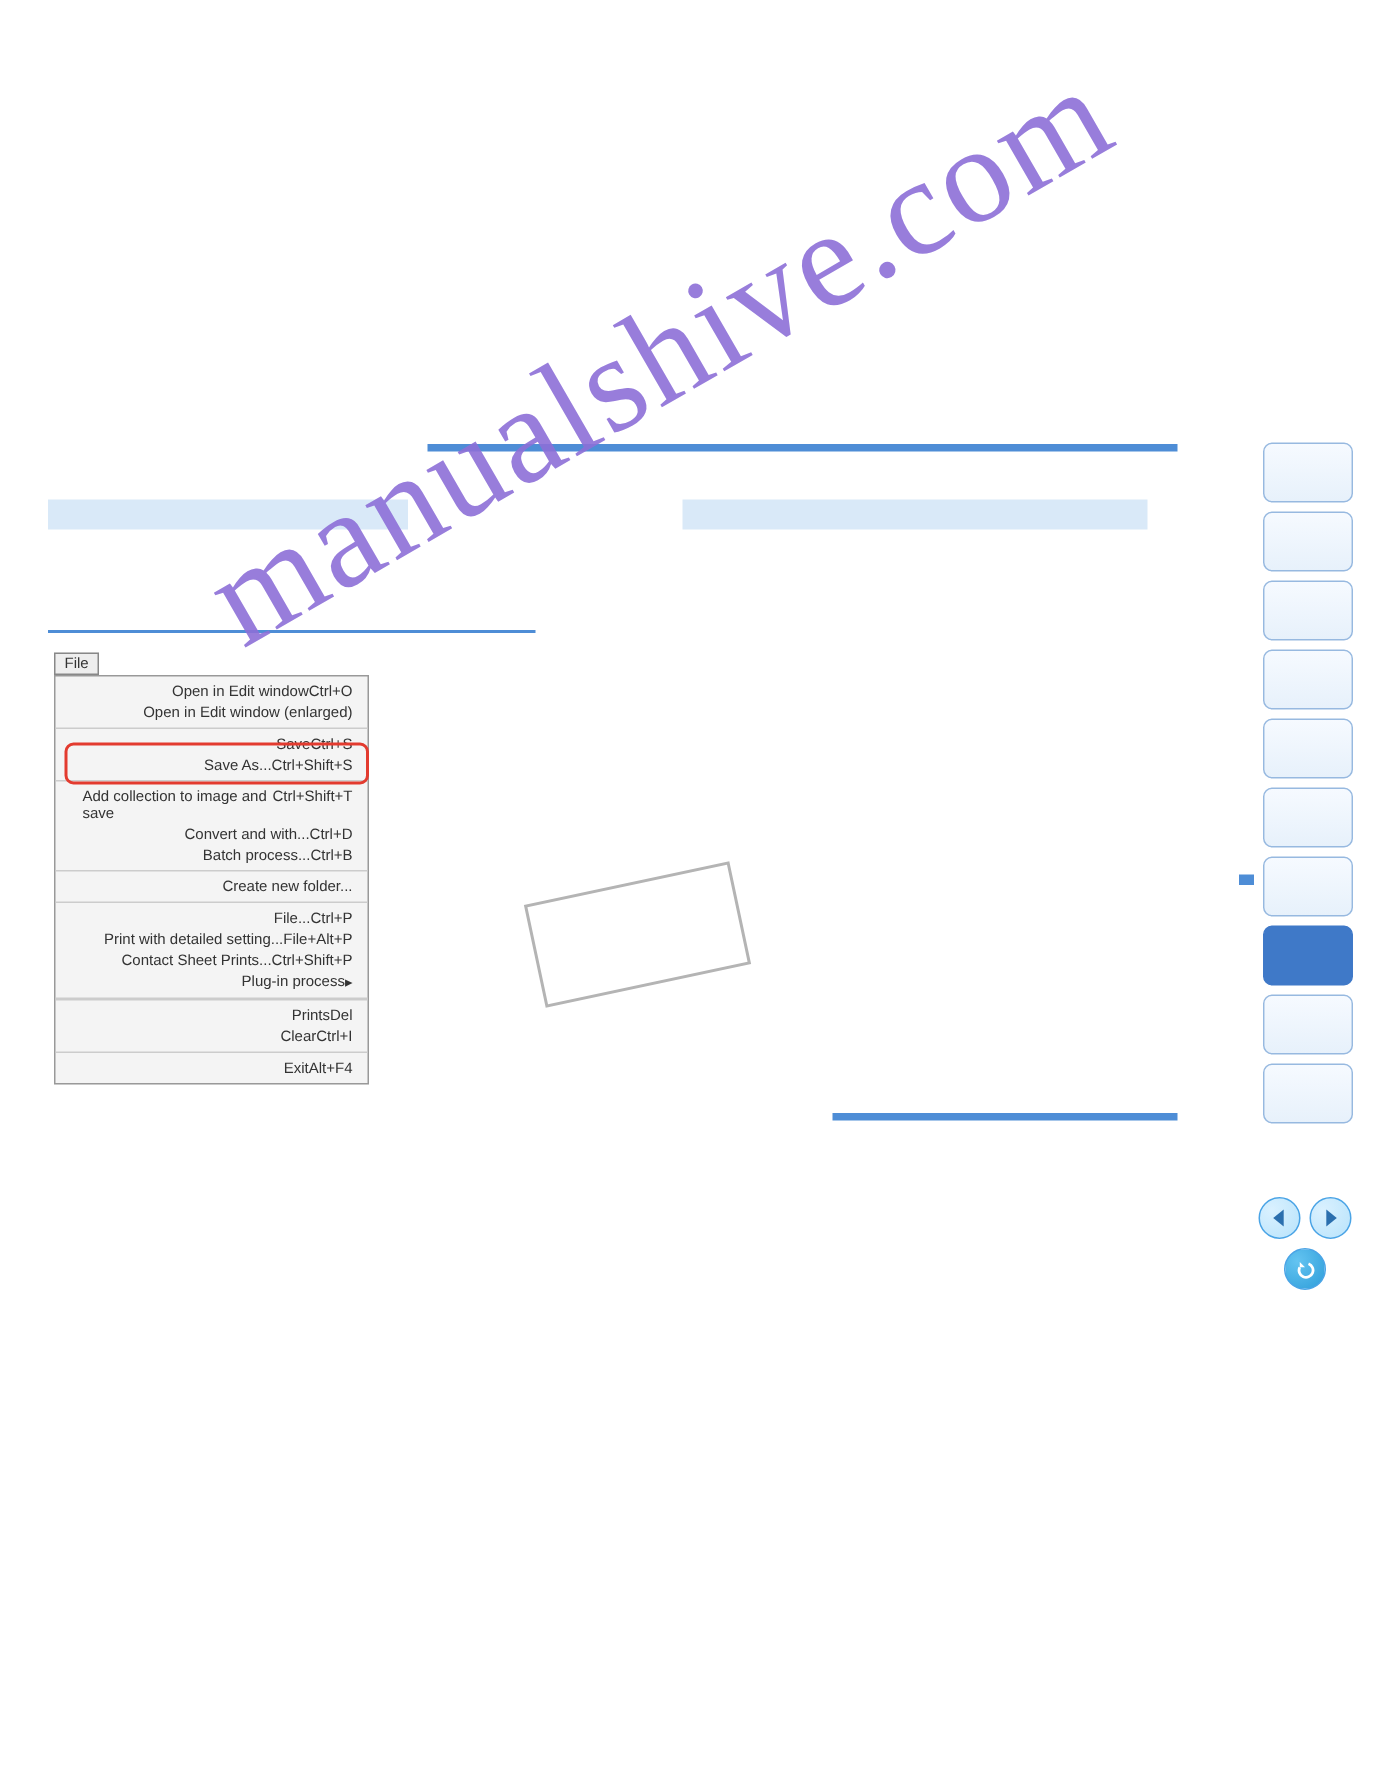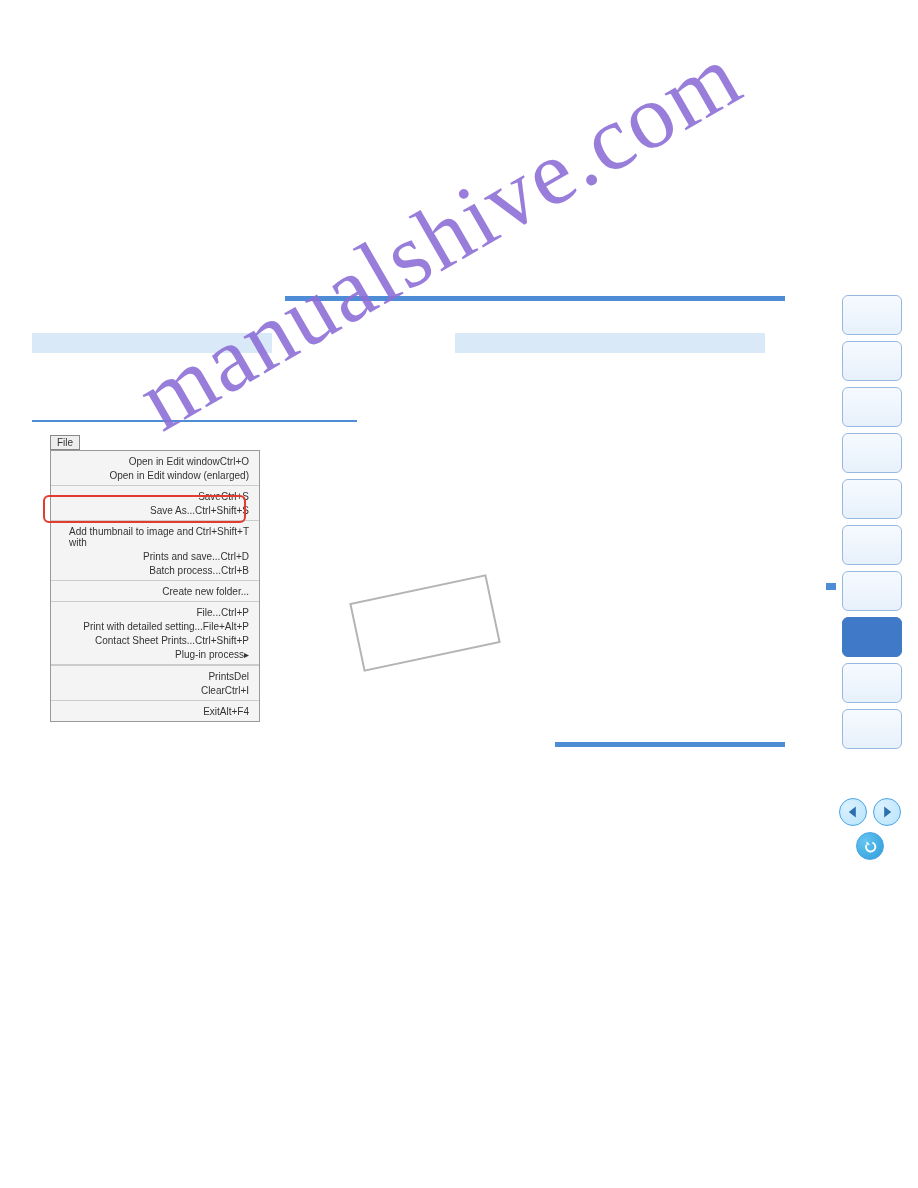--- a/index.html
+++ b/index.html
@@ -8,21 +8,21 @@
   .hr-blue { position: absolute; background: #4e8dd6; }
   .block-lightblue { position: absolute; background: #d9e9f8; }
   .sidebar { position: absolute; right: 16px; top: 295px; width: 60px; display: flex; flex-direction: column; gap: 6px; }
   .sidebar .tab { height: 40px; border: 1px solid #97b9e0; border-radius: 6px; background: linear-gradient(#f6faff,#e7f1fb); }
   .sidebar .tab.active { background: #3f79c8; border-color: #3f79c8; }
   .tick { position: absolute; right: 82px; top: 583px; width: 10px; height: 7px; background: #4e8dd6; }
   .nav { position: absolute; right: 16px; top: 798px; width: 64px; display: flex; flex-direction: column; align-items: center; gap: 6px; }
   .nav-row { display: flex; gap: 6px; }
   .nav-btn { width: 28px; height: 28px; border-radius: 50%; border: 1px solid #4aa4e6; background: radial-gradient(circle at 30% 30%, #daf1ff, #b8e3fb); display: flex; align-items: center; justify-content: center; cursor: pointer; }
   .nav-btn svg { width: 14px; height: 14px; }
-  .menu { position: absolute; left: 50px; top: 450px; width: 210px; background: #f4f4f4; border: 1px solid #999; font-size: 10px; color: #333; }
+  .menu { position: absolute; left: 36px; top: 450px; width: 210px; background: #f4f4f4; border: 1px solid #999; font-size: 10px; color: #333; }
   .menu .file-tab { position: absolute; top: -16px; left: -1px; border: 1px solid #888; background: #eee; padding: 1px 6px; font-size: 10px; }
   .menu-section { padding: 3px 0; }
   .menu-item { display: flex; justify-content: flex-end; padding: 1.5px 10px 1.5px 18px; }
   .menu-item.faded { color: #aaa; }
   .menu hr { border: none; border-top: 1px solid #ccc; margin: 0; }
   .highlight-box { position: absolute; border: 2px solid #e33b2f; border-radius: 6px; pointer-events: none; }
   .stamp { position: absolute; border: 2px solid #b4b4b4; width: 140px; height: 70px; transform: rotate(-12deg); }
 </style>
 </head>
 <body>
@@ -87,25 +87,25 @@
         <span>Ctrl+S</span>
       </div>
     <div class="menu-item">
         <span>Save As...</span>
         <span>Ctrl+Shift+S</span>
       </div>
   </div>
   <hr>
   <div class="menu-section">
     <div class="menu-item">
-        <span>Add thumbnail to image and with</span>
+        <span>Add collection to image and save</span>
         <span>Ctrl+Shift+T</span>
       </div>
     <div class="menu-item">
-        <span>Prints and save...</span>
+        <span>Convert and with...</span>
         <span>Ctrl+D</span>
       </div>
     <div class="menu-item">
         <span>Batch process...</span>
         <span>Ctrl+B</span>
       </div>
   </div>
   <hr>
   <div class="menu-section">
     <div class="menu-item">

